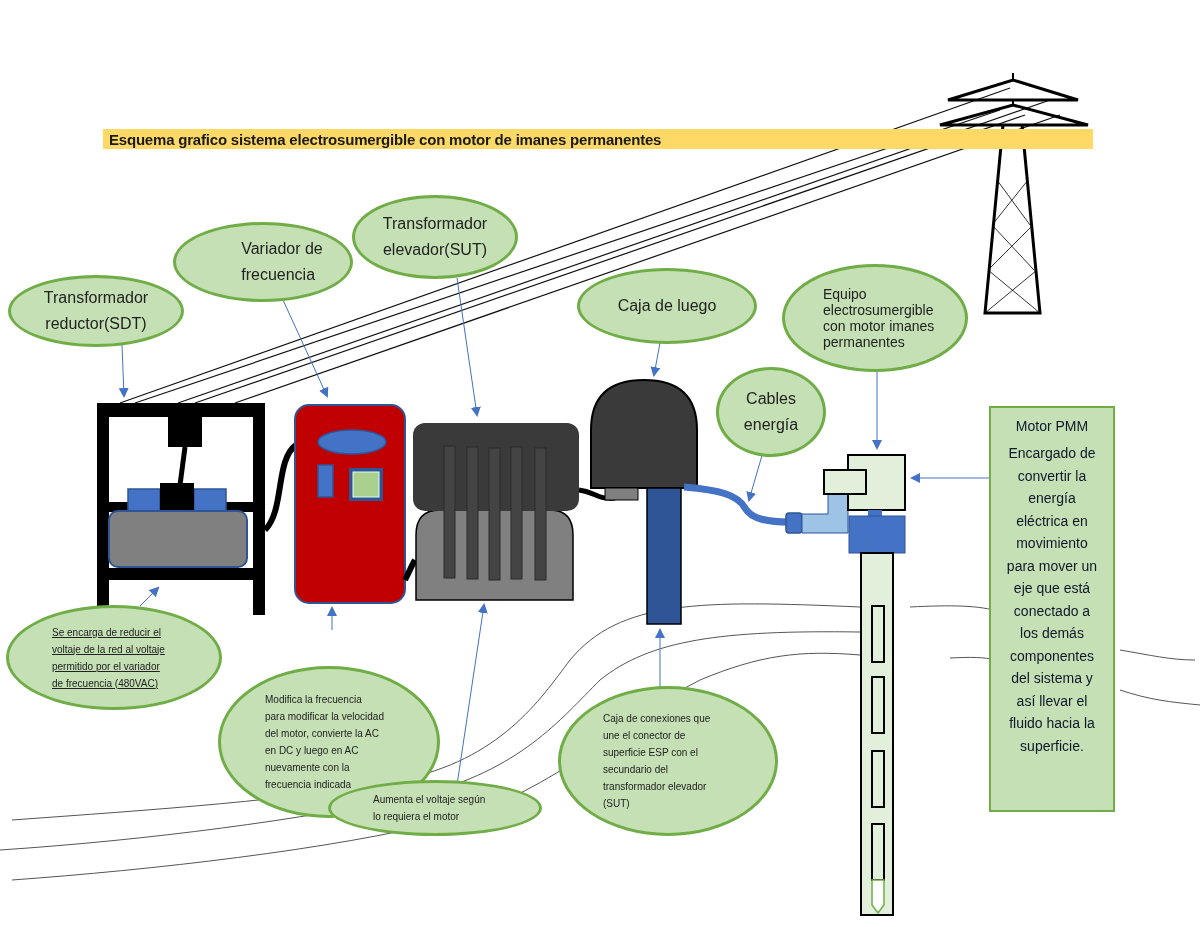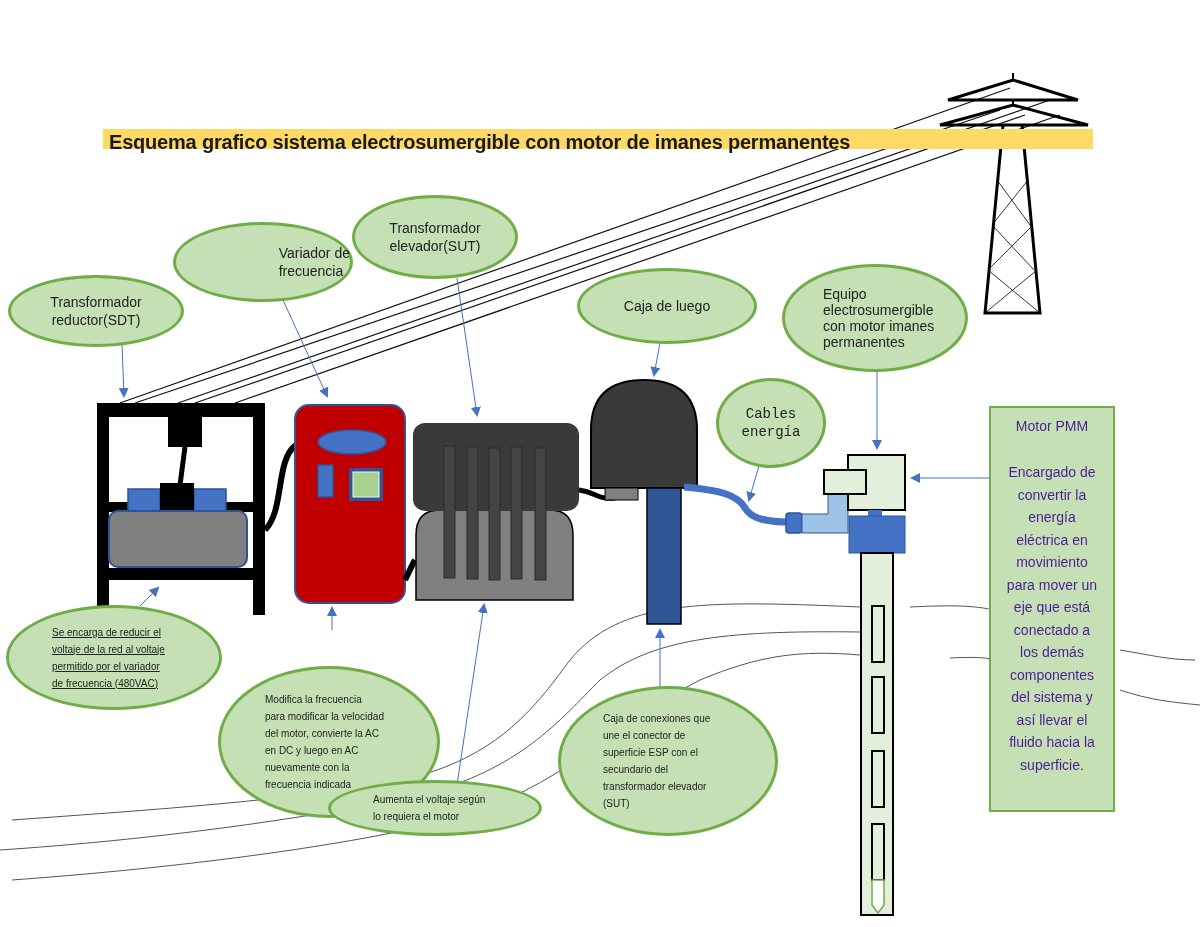--- a/index.html
+++ b/index.html
@@ -1,26 +1,26 @@
 <!DOCTYPE html>
 <html><head>
 <meta charset="utf-8">
 <style>
   html, body { margin:0; padding:0; background:#ffffff; }
   body { width:1200px; height:927px; position:relative; overflow:hidden; font-family:"Liberation Sans", sans-serif; }
   #canvas { position:absolute; left:0; top:0; width:1200px; height:927px; }
   .title-bar { position:absolute; left:103px; top:129px; width:990px; height:20px; background:#ffd966; }
-  .title-text { position:absolute; left:6px; top:2px; font-family:"Liberation Sans", sans-serif; font-weight:bold; font-size:20px; color:#1a1a1a; letter-spacing:-0.2px; white-space:nowrap; }
+  .title-text { position:absolute; left:6px; top:2px; font-family:"Liberation Sans", sans-serif; font-weight:bold; font-size:15px; color:#1a1a1a; letter-spacing:-0.2px; white-space:nowrap; }
   .bubble { position:absolute; background:#c5e0b4; border:3px solid #70ad47; border-radius:50%; box-sizing:border-box; display:flex; align-items:center; justify-content:center; text-align:center; color:#222; font-family:"Liberation Sans", sans-serif; }
   .bubble span { display:block; white-space:pre-line; }
-  .b-big { font-size:14px; line-height:18px; }
+  .b-big { font-size:16px; line-height:26px; }
   .b-small { font-size:10px; line-height:17px; text-align:left; justify-content:flex-start; }
-  .motor-box { position:absolute; left:989px; top:406px; width:126px; height:406px; background:#c5e0b4; border:2px solid #70ad47; box-sizing:border-box; text-align:center; color:#4c1d95; font-family:"Liberation Sans", sans-serif; }
+  .motor-box { position:absolute; left:989px; top:406px; width:126px; height:406px; background:#c5e0b4; border:2px solid #70ad47; box-sizing:border-box; text-align:center; color:#0f172a; font-family:"Liberation Sans", sans-serif; }
   .motor-title { margin-top:10px; font-size:14px; }
-  .motor-desc { margin-top:27px; font-size:14px; line-height:22.5px; padding:0 4px; white-space:pre-line; }
+  .motor-desc { margin-top:8px; font-size:14px; line-height:22.5px; padding:0 4px; white-space:pre-line; }
 </style>
 </head>
 <body>
 
 <svg id="canvas" viewBox="0 0 1200 927" xmlns="http://www.w3.org/2000/svg">
   <defs>
     <marker id="arr" markerWidth="10" markerHeight="10" refX="8" refY="5" orient="auto" markerUnits="userSpaceOnUse">
       <path d="M0,0 L10,5 L0,10 z" fill="#4472c4"></path>
     </marker>
   </defs>
@@ -140,32 +140,32 @@
 </svg>
 
 <div class="title-bar">
   <div class="title-text">Esquema grafico sistema electrosumergible con motor de imanes permanentes</div>
 </div>
 
 <div class="bubble b-big" style="left:8px;top:275px;width:176px;height:72px;">
     <span>Transformador
 reductor(SDT)</span>
   </div>
-<div class="bubble b-big" style="left:173px;top:222px;width:180px;height:80px;justify-content:flex-end;padding-left:38px;text-align:left;">
+<div class="bubble b-big" style="left:173px;top:222px;width:180px;height:80px;justify-content:center;padding-left:38px;text-align:left;">
     <span>Variador de
 frecuencia</span>
   </div>
 <div class="bubble b-big" style="left:352px;top:195px;width:166px;height:84px;">
     <span>Transformador
 elevador(SUT)</span>
   </div>
 <div class="bubble b-big" style="left:577px;top:268px;width:180px;height:76px;">
     <span>Caja de luego</span>
   </div>
-<div class="bubble b-big" style="left:716px;top:378px;width:110px;height:90px;font-family:Liberation Mono, monospace;">
+<div class="bubble b-big" style="left:716px;top:367px;width:110px;height:90px;">
     <span>Cables
 energía</span>
   </div>
 <div class="bubble b-small" style="left:782px;top:264px;width:186px;height:108px;padding-left:38px;font-size:14px;line-height:16px;">
     <span>Equipo
 electrosumergible
 con motor imanes
 permanentes</span>
   </div>
 

